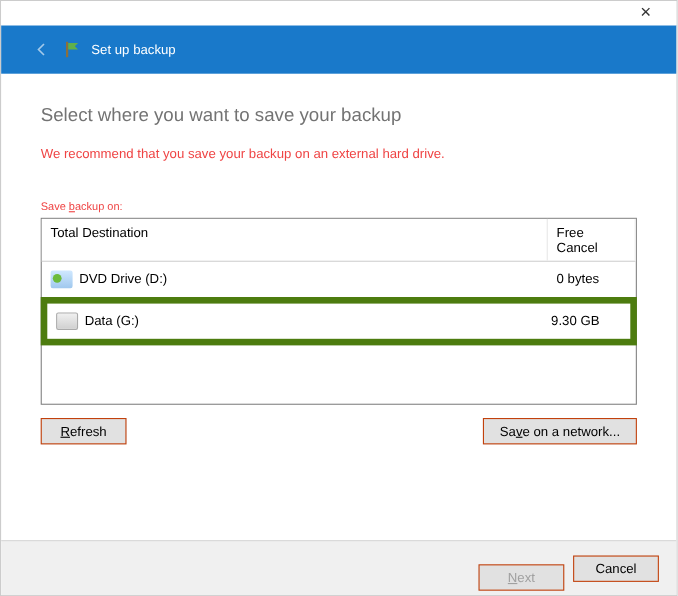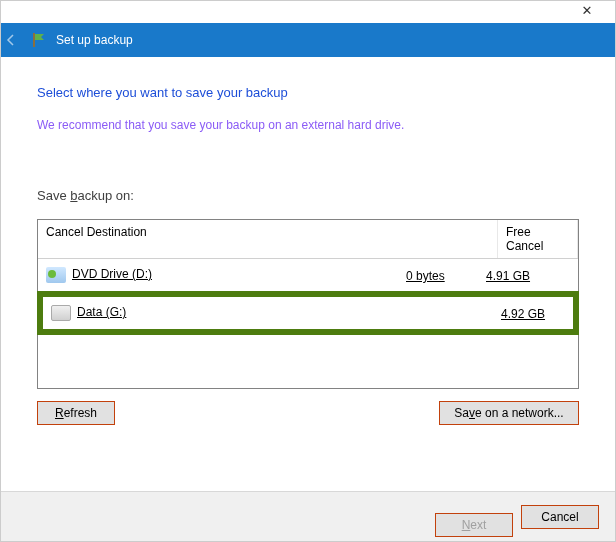--- a/index.html
+++ b/index.html
@@ -23,24 +23,24 @@
       top: 2px;
       width: 40px;
       height: 20px;
       text-align: center;
       font-size: 13px;
       color: #333;
       cursor: pointer;
     }
     .titlebar {
       background: #1979ca;
-      height: 34px;
+      height: 44px;
       display: flex;
       align-items: center;
-      padding: 0 1px;
+      padding: 0 28px;
       color: #fff;
     }
     .back-arrow {
       width: 18px;
       height: 18px;
       display: flex;
       align-items: center;
       justify-content: center;
       margin-right: 10px;
       opacity: 0.6;
@@ -52,34 +52,34 @@
       display: inline-block;
     }
     .titlebar-text {
       font-size: 12px;
       color: #fff;
     }
     .content {
       padding: 28px 36px 0 36px;
     }
     .heading {
-      color: #1d4ed8;
-      font-size: 13px;
+      color: #737373;
+      font-size: 17px;
       font-weight: 400;
       margin-bottom: 18px;
     }
     .recommend {
-      color: #8b5cf6;
-      font-size: 12px;
-      margin-bottom: 56px;
+      color: #ef4444;
+      font-size: 12px;
+      margin-bottom: 36px;
     }
     .save-label {
-      font-size: 13px;
-      margin-bottom: 16px;
-      color: #404040;
+      font-size: 10px;
+      margin-bottom: 4px;
+      color: #ef4444;
     }
     .underline { text-decoration: underline; }
     .drive-table {
       border: 1px solid #828282;
       width: 100%;
       height: 170px;
       background: #fff;
     }
     .drive-header {
       display: flex;
@@ -89,24 +89,23 @@
     }
     .drive-header > div {
       padding: 5px 8px;
       border-right: 1px solid #e8e8e8;
     }
     .col-dest { flex: 1; }
     .col-free { width: 80px; }
     .col-total { width: 100px; border-right: none !important; }
     .drive-row {
       display: flex;
-      align-items: flex-end;
+      align-items: flex-start;
       padding: 6px 0;
       font-size: 12px;
-      text-decoration: underline;
     }
     .drive-row.highlighted {
       border: 6px solid #4d7c0f;
       margin: 0 -1px;
     }
     .drive-row > div {
       padding: 2px 8px;
     }
     .drive-icon {
       display: inline-block;
@@ -193,32 +192,31 @@
 <div class="content">
   <div class="heading">Select where you want to save your backup</div>
   <div class="recommend">We recommend that you save your backup on an external hard drive.</div>
 
   <div class="save-label">
     <span>Save </span><span class="underline">b</span><span>ackup on:</span>
   </div>
 
   <div class="drive-table">
     <div class="drive-header">
-      <div class="col-dest">Cancel Destination</div>
+      <div class="col-dest">Total Destination</div>
       <div class="col-free">Free Cancel</div>
     </div>
     <div id="drive-rows">
         <div class="drive-row">
           <div class="col-dest"><span class="drive-icon dvd-icon"></span><span>DVD Drive (D:)</span></div>
           <div class="col-free">0 bytes</div>
-          <div class="col-total">4.91 GB</div>
         </div>
         <div class="drive-row highlighted">
           <div class="col-dest"><span class="drive-icon hdd-icon"></span><span>Data (G:)</span></div>
-          <div class="col-free">4.92 GB</div>
+          <div class="col-free">9.30 GB</div>
         </div>
       </div>
   </div>
 
   <div class="button-row">
     <button class="btn">
       <span class="underline">R</span><span>efresh</span>
     </button>
     <button class="btn btn-wide">
       <span>Sa</span><span class="underline">v</span><span>e on a network...</span>

